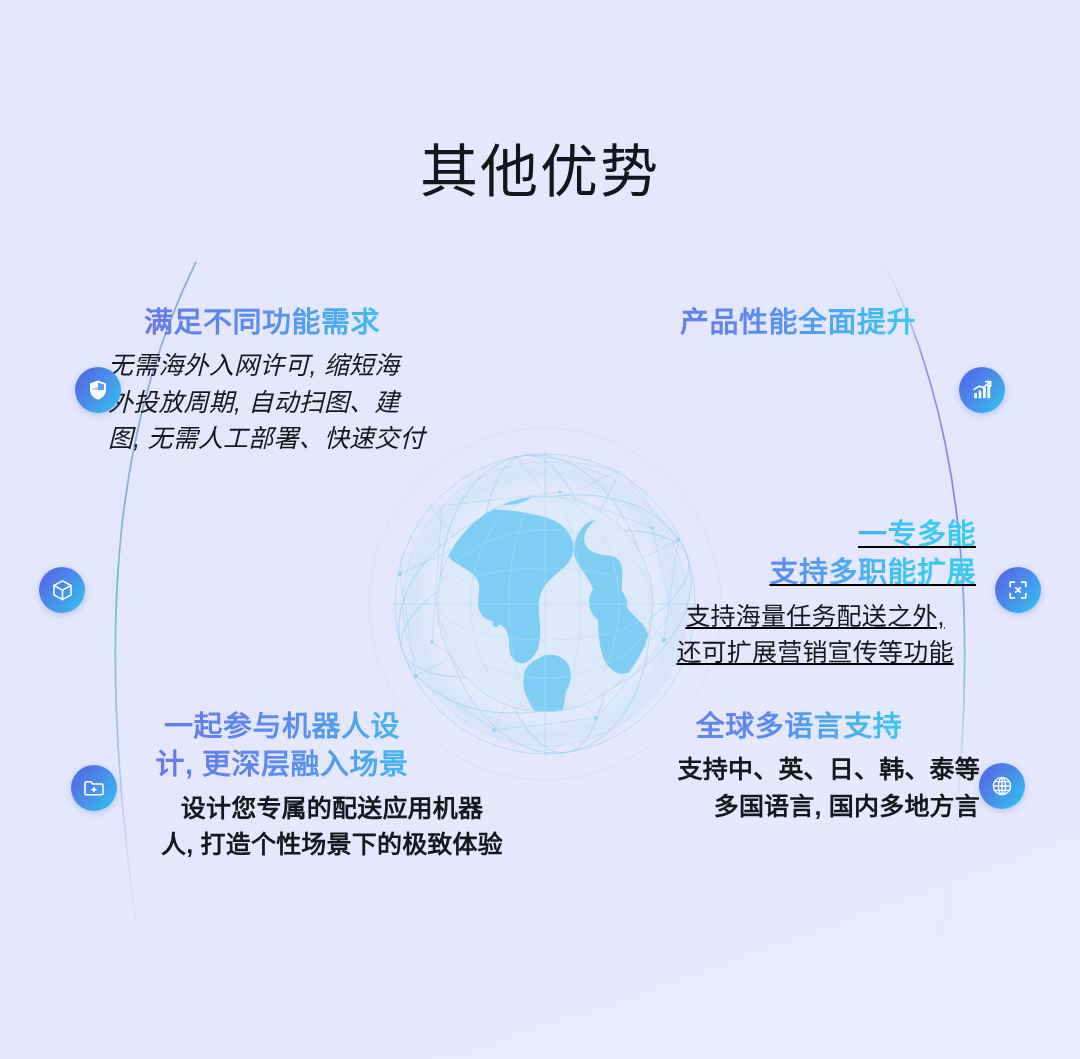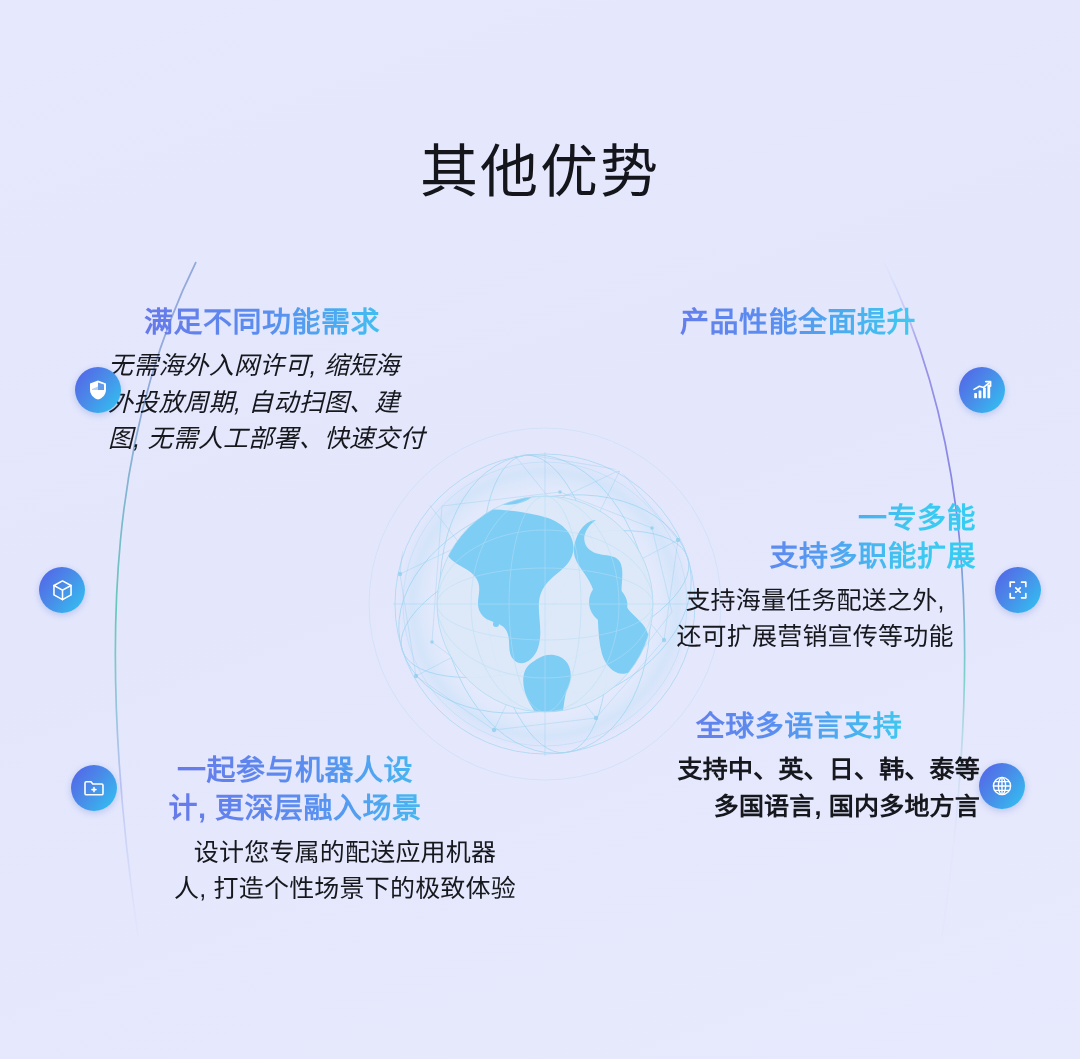--- a/index.html
+++ b/index.html
@@ -81,27 +81,27 @@
   #feat-overseas .feature-body    { text-align: left; font-style: italic; }
 
   #feat-performance    { left: 618px;  top: 303px;  width: 372px; }
   #feat-performance .feature-heading { text-align: center; padding-right: 12px;}
   #feat-performance .feature-body    { text-align: center; padding-right: 6px;}
 
   #feat-modular        { left: 56px;   top: 515px;  width: 404px; }
   #feat-modular .feature-heading { text-align: left; padding-left: 46px; }
   #feat-modular .feature-body    { text-align: center; }
 
-  #feat-multirole      { left: 642px;  top: 499px;  width: 346px; }
+  #feat-multirole      { left: 642px;  top: 515px;  width: 346px; text-decoration: underline; }
   #feat-multirole .feature-heading { text-align: right; padding-right: 12px; }
   #feat-multirole .feature-body    { text-align: center; }
 
-  #feat-codesign       { left: 125px;  top: 707px;  width: 440px; margin-top: 44px; }
+  #feat-codesign       { left: 112px;  top: 707px;  width: 440px; }
   #feat-codesign .feature-heading { text-align: center; padding-right: 100px; }
-  #feat-codesign .feature-body    { text-align: center; }
+  #feat-codesign .feature-body    { text-align: center; font-weight: bold; }
 
   #feat-language       { left: 618px;  top: 707px;  width: 368px; }
   #feat-language .feature-heading { text-align: center; padding-right: 6px; }
   #feat-language .feature-body    { text-align: right; padding-right: 6px; font-weight: bold;}
 
   
   .node-icon {
     position: absolute;
     width: 46px;
     height: 46px;

